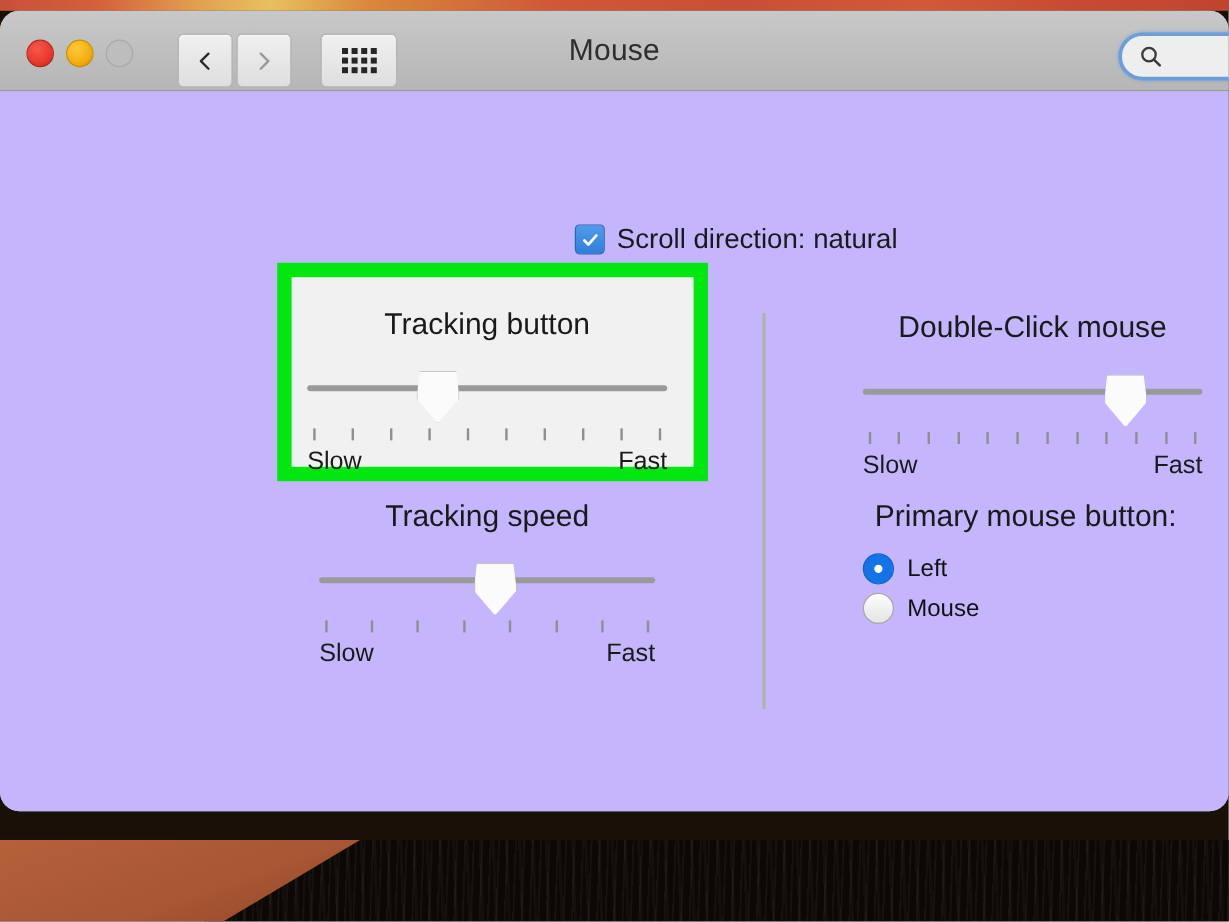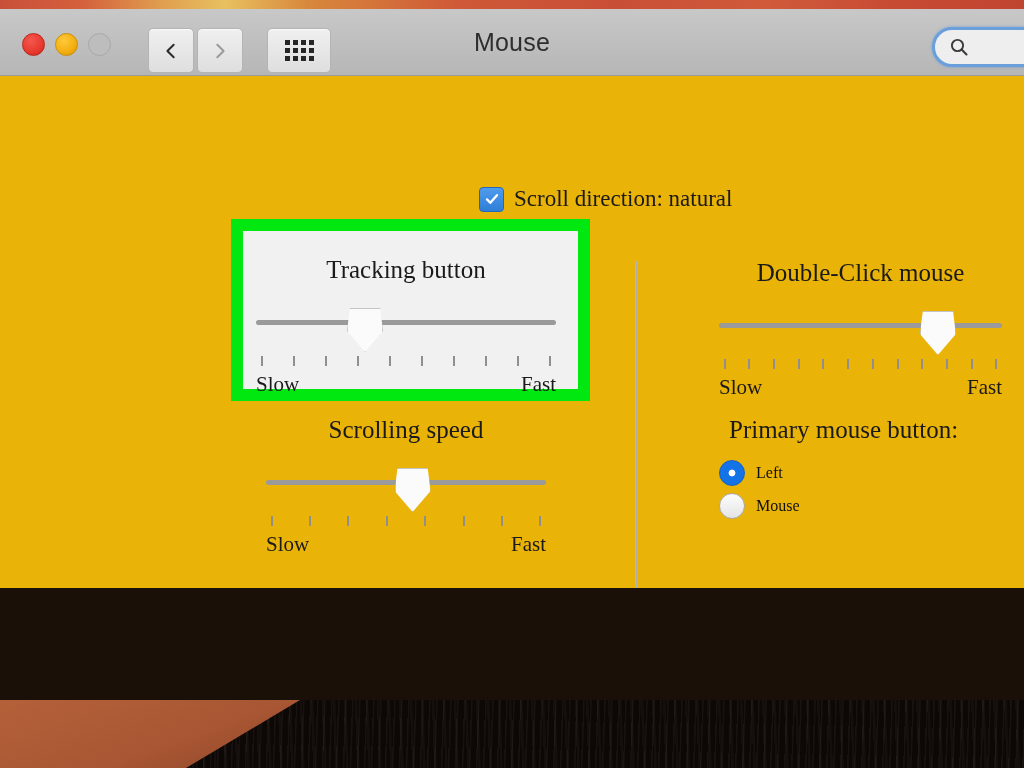--- a/index.html
+++ b/index.html
@@ -54,23 +54,24 @@
         rgba(255,255,255,0.03) 0px, rgba(255,255,255,0.03) 2px,
         rgba(0,0,0,0) 3px, rgba(0,0,0,0) 11px),
       #0d0805;
   }
 
   
   #window {
     position: absolute;
     left: 0; top: 9px;
     width: 1024px;
-    height: 579px;
+    height: 667px;
     background: #c0c0c0;
     overflow: hidden;
+    border-radius: 16px;
   }
 
   
   .titlebar {
     position: relative;
     height: 66px;
     background: linear-gradient(180deg, #c8c8c8 0%, #b6b6b6 100%);
     border-bottom: 1px solid #9a9a9a;
   }
 
@@ -177,22 +178,21 @@
     font-size: 16px;
     color: #333;
     width: 80px;
     margin-left: 6px;
   }
 
   
   .content {
     position: relative;
     height: 624px;
-    background: #eab308;
-    font-family: Liberation Serif, serif;
+    background: #c4b5fd;
   }
 
   .scroll-direction-row {
     position: absolute;
     left: 479px; top: 110px;
     display: flex;
     align-items: center;
     gap: 10px;
   }
   .checkbox {
@@ -330,21 +330,21 @@
   }
   .radio.on {
     background: radial-gradient(circle at 50% 50%, #ffffff 0 18%, #1573e8 22% 100%);
     border: 1px solid #1060c8;
   }
   .radio.off {
     background: linear-gradient(180deg, #fdfdfd 0%, #e4e4e4 100%);
     border: 1px solid #a9a9a9;
   }
   .radio-label {
-    font-size: 16px;
+    font-size: 20px;
     color: #111;
   }
 </style>
 </head>
 <body>
 
 <div id="screen">
 
   <div class="wallpaper-top"></div>
   <div class="wallpaper-bottom"></div>
@@ -435,21 +435,21 @@
             <i style="left: 87.3333%;"></i>
             <i style="left: 98%;"></i>
           </div>
         <div class="slider-endlabels">
           <span>Slow</span>
           <span>Fast</span>
         </div>
       </div>
 
       <div class="slider-group" id="scrolling-group">
-        <div class="slider-title">Scrolling speed</div>
+        <div class="slider-title">Tracking speed</div>
         <div class="slider-wrap">
           <div class="slider-track"></div>
           <div class="slider-thumb" style="left: 52%;"></div>
         </div>
         <div class="slider-ticks">
             <i style="left: 2%;"></i>
             <i style="left: 15.7143%;"></i>
             <i style="left: 29.4286%;"></i>
             <i style="left: 43.1429%;"></i>
             <i style="left: 56.8571%;"></i>

